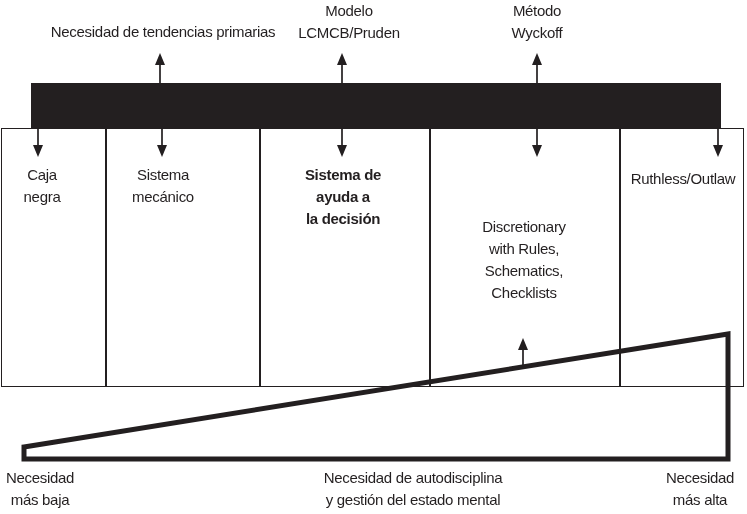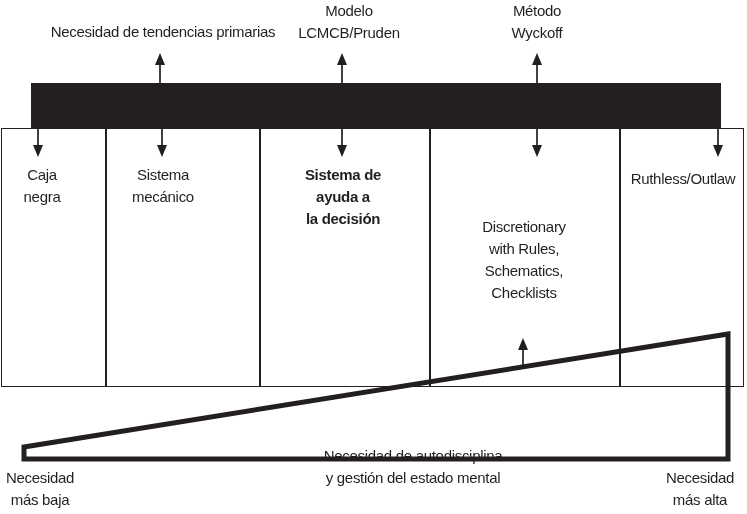--- a/index.html
+++ b/index.html
@@ -19,21 +19,21 @@
   .t2 { left:269px; top:0px;  width:160px; }
   .t3 { left:457px; top:0px;  width:160px; }
   
   .c1 { left:0px;   top:164px; width:84px;  }
   .c2 { left:93px;  top:164px; width:140px; }
   .c3 { left:273px; top:164px; width:140px;font-weight:bold; }
   .c4 { left:444px; top:172px; width:160px;margin-top:44px; }
   .c5 { left:613px; top:168px; width:140px; }
   
   .b1 { left:0px;   top:467px; width:80px;  }
-  .b2 { left:283px; top:445px; width:260px; }
+  .b2 { left:283px; top:467px; width:260px; }
   .b3 { left:650px; top:467px; width:100px; }
 
   .bar {
     position:absolute; left:31px; top:83px; width:690px; height:45px;
     background:var(--ink);
   }
   .frame {
     position:absolute; left:1px; top:128px; width:743px; height:259px;
     border:1.5px solid var(--ink); box-sizing:border-box;
   }

